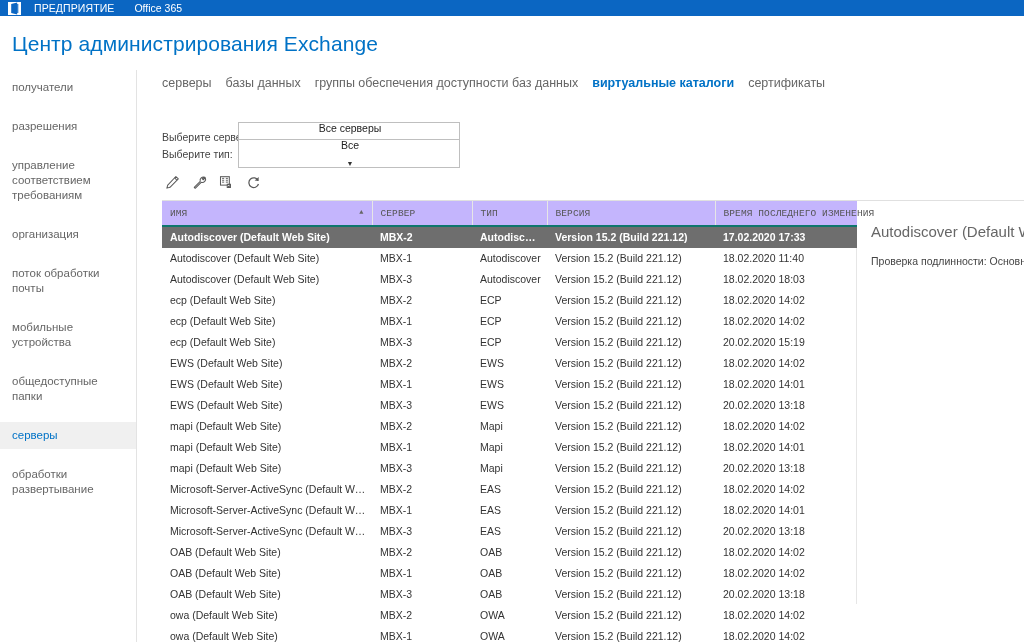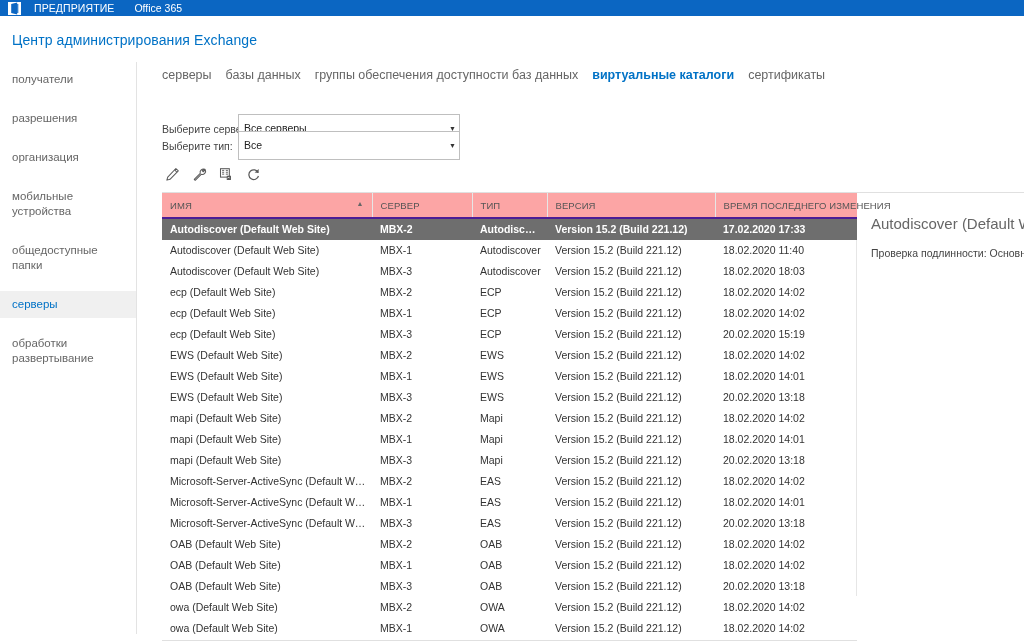--- a/index.html
+++ b/index.html
@@ -39,21 +39,21 @@
     white-space: nowrap;
   }
   .suite-app {
     font-size: 10.5px;
     margin-left: 20px;
     white-space: nowrap;
   }
 
   
   .page-title {
-    font-size: 14px;
+    font-size: 21px;
     color: #0072c6;
     font-weight: 400;
     padding: 16px 0 0 12px;
     letter-spacing: .1px;
   }
 
   
   .shell {
     display: flex;
     height: 580px;
@@ -126,20 +126,21 @@
   .filter-select {
     width: 222px;
     height: 29px;
     border: 1px solid #bfbfbf;
     background: #ffffff;
     display: flex;
     align-items: center;
     justify-content: space-between;
     padding: 0 3px 0 5px;
     cursor: pointer;
+    flex-direction: column;
   }
   .filter-value {
     font-size: 10.5px;
     color: #222222;
     line-height: 1;
   }
   .caret {
     font-size: 7px;
     color: #333333;
     line-height: 1;
@@ -185,25 +186,26 @@
     table-layout: fixed;
   }
   table.grid th {
     font-size: 9.5px;
     font-weight: normal;
     color: #555555;
     text-align: left;
     text-transform: uppercase;
     padding: 7px 6px 6px 8px;
     border-right: 1px solid #e6e6e6;
-    border-bottom: 2px solid #4c1d95;
-    background: #fca5a5;
+    border-bottom: 2px solid #0f766e;
+    background: #c4b5fd;
     white-space: nowrap;
     letter-spacing: .1px;
     vertical-align: middle;
+    font-family: Liberation Mono, monospace;
   }
   table.grid th:last-child { border-right: none; }
   table.grid th .sort-arrow {
     float: right;
     font-size: 7px;
     color: #666666;
     margin-right: 2px;
   }
 
   table.grid td {
@@ -277,21 +279,23 @@
   <div class="suite-app">Office 365</div>
 </div>
 
 <div class="page-title">Центр администрирования Exchange</div>
 
 <div class="shell">
 
   <nav class="nav">
       <div class="nav-item"><span>получатели</span></div>
       <div class="nav-item"><span>разрешения</span></div>
+      <div class="nav-item"><span>управление соответствием требованиям</span></div>
       <div class="nav-item"><span>организация</span></div>
+      <div class="nav-item"><span>поток обработки почты</span></div>
       <div class="nav-item"><span>мобильные устройства</span></div>
       <div class="nav-item"><span>общедоступные папки</span></div>
       <div class="nav-item active"><span>серверы</span></div>
       <div class="nav-item"><span>обработки развертывание</span></div>
     </nav>
 
   <div class="content">
 
     <div class="tabs">
         <div class="tab">серверы</div>

